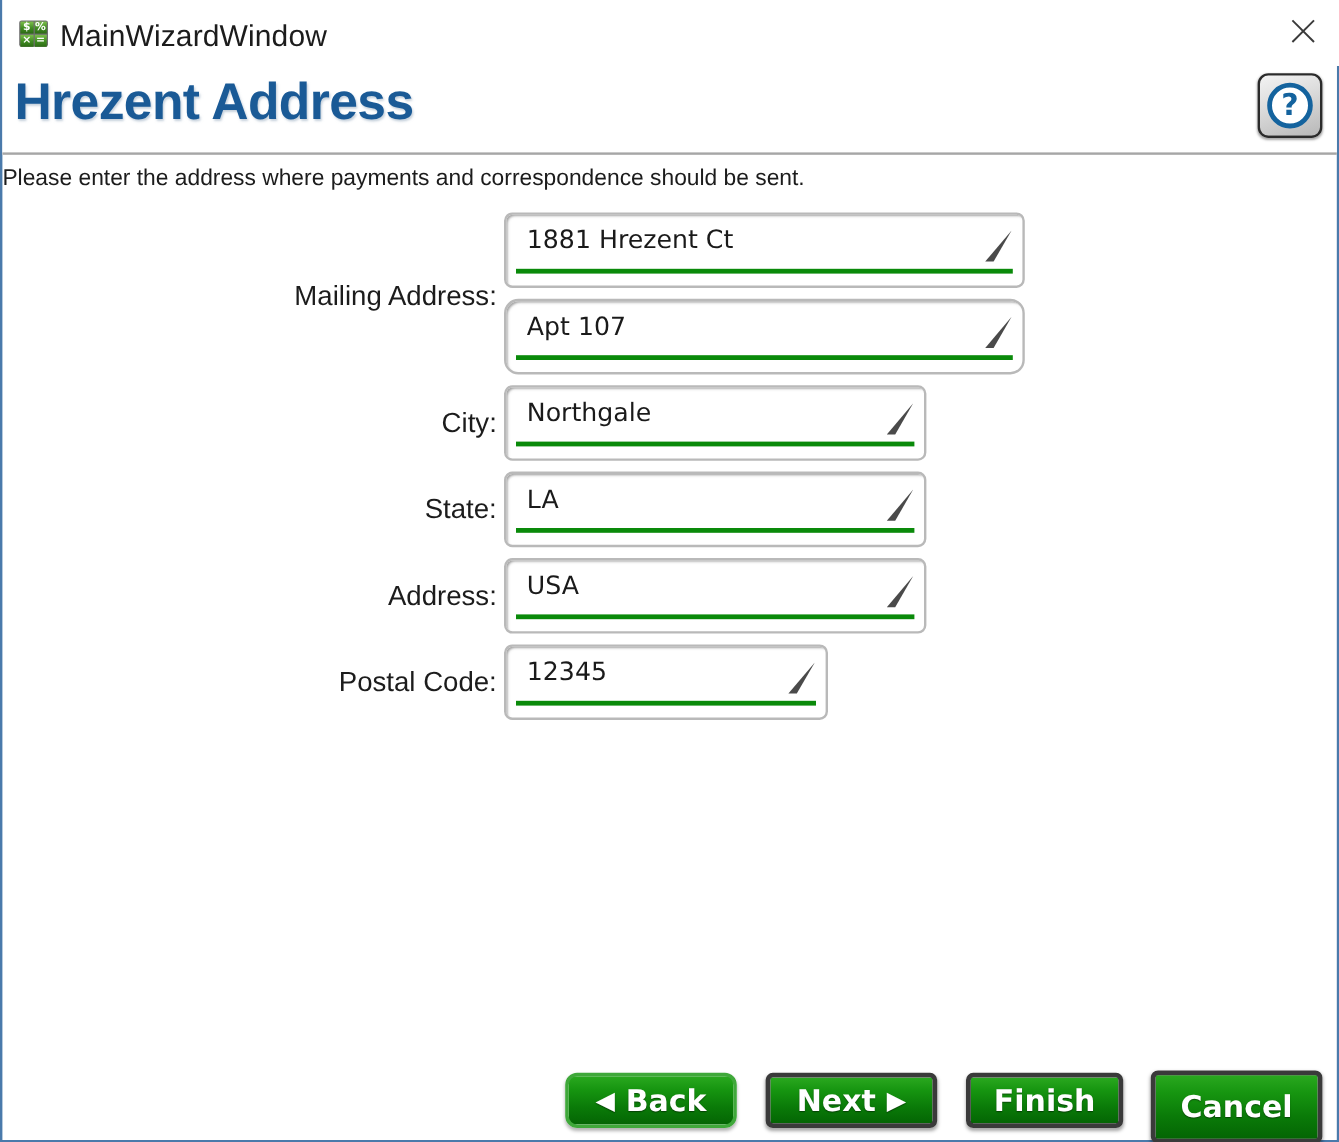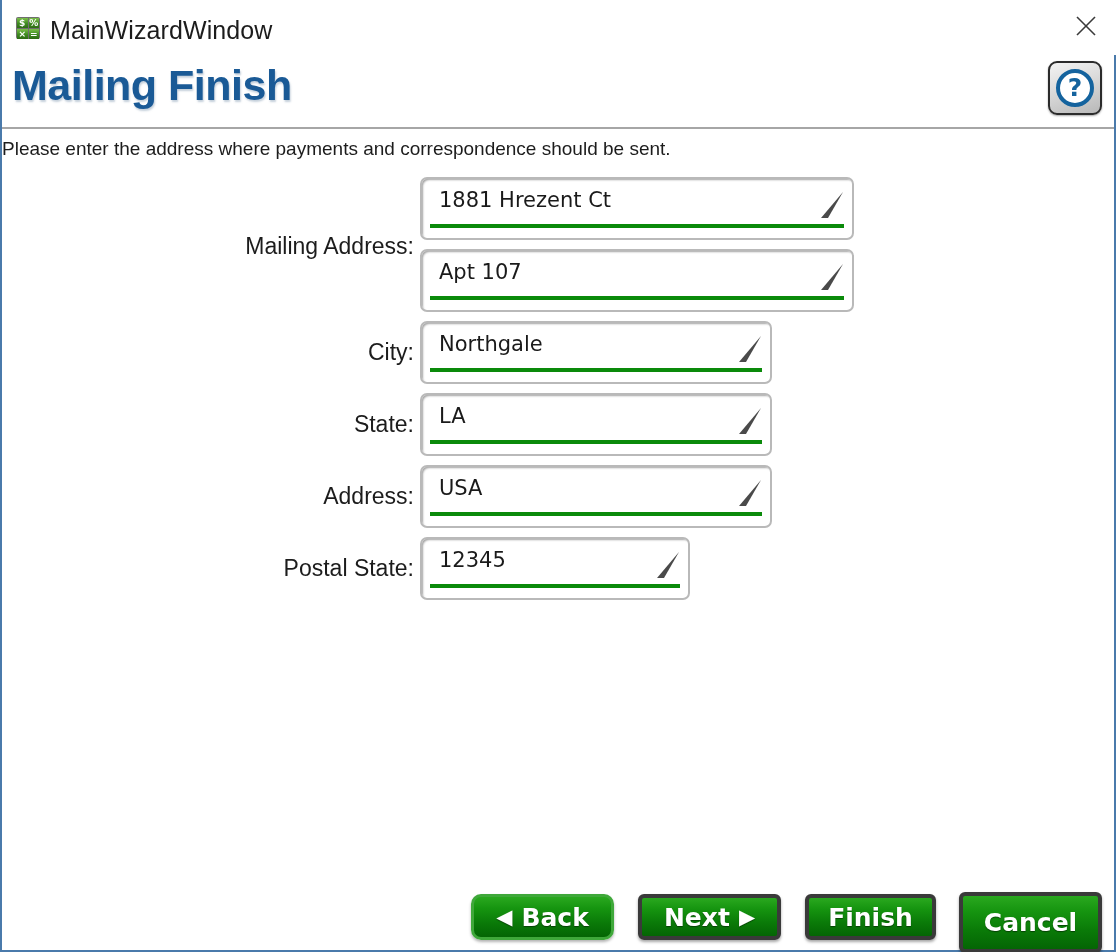--- a/index.html
+++ b/index.html
@@ -246,41 +246,41 @@
     <div id="window-title">MainWizardWindow</div>
     <div id="close-button">
       <svg width="22" height="22" viewBox="0 0 22 22">
         <line x1="2" y1="2" x2="20" y2="20" stroke="#3a3a3a" stroke-width="1.6"></line>
         <line x1="20" y1="2" x2="2" y2="20" stroke="#3a3a3a" stroke-width="1.6"></line>
       </svg>
     </div>
   </div>
 
   <div id="header">
-    <div id="page-title">Mailing Finish</div>
+    <div id="page-title">Hrezent Address</div>
     <div id="help-button">
       <div class="qmark">?</div>
     </div>
   </div>
 
   <div id="content">
 
     <div id="instruction">Please enter the address where payments and correspondence should be sent.</div>
 
     <div class="field-label" style="left:160px; top:104px; width:252px;">Mailing Address:</div>
 
     <div class="textbox" style="left:418px; top:48px; width:434px; height:63px;">
       <div class="value">1881 Hrezent Ct</div>
       <div class="underline"></div>
       <svg class="handle" viewBox="0 0 34 34">
         <polygon points="33,0 18,26 11,26" fill="#4a4a4a"></polygon>
       </svg>
     </div>
 
-    <div class="textbox" style="left:418px; top:120px; width:434px; height:63px;">
+    <div class="textbox" style="left:418px; top:120px; width:434px; height:63px;border-radius:12px;">
       <div class="value">Apt 107</div>
       <div class="underline"></div>
       <svg class="handle" viewBox="0 0 34 34">
         <polygon points="33,0 18,26 11,26" fill="#4a4a4a"></polygon>
       </svg>
     </div>
 
     <div class="field-label" style="left:160px; top:210px; width:252px;">City:</div>
     <div class="textbox" style="left:418px; top:192px; width:352px; height:63px;">
       <div class="value">Northgale</div>
@@ -301,21 +301,21 @@
 
     <div class="field-label" style="left:160px; top:354px; width:252px;">Address:</div>
     <div class="textbox" style="left:418px; top:336px; width:352px; height:63px;">
       <div class="value">USA</div>
       <div class="underline"></div>
       <svg class="handle" viewBox="0 0 34 34">
         <polygon points="33,0 18,26 11,26" fill="#4a4a4a"></polygon>
       </svg>
     </div>
 
-    <div class="field-label" style="left:160px; top:426px; width:252px;">Postal State:</div>
+    <div class="field-label" style="left:160px; top:426px; width:252px;">Postal Code:</div>
     <div class="textbox" style="left:418px; top:408px; width:270px; height:63px;">
       <div class="value">12345</div>
       <div class="underline"></div>
       <svg class="handle" viewBox="0 0 34 34">
         <polygon points="33,0 18,26 11,26" fill="#4a4a4a"></polygon>
       </svg>
     </div>
 
     <div id="buttonbar">
       <div class="wizbtn rounded" style="left:469px; top:14px; width:143px; height:46px;">

